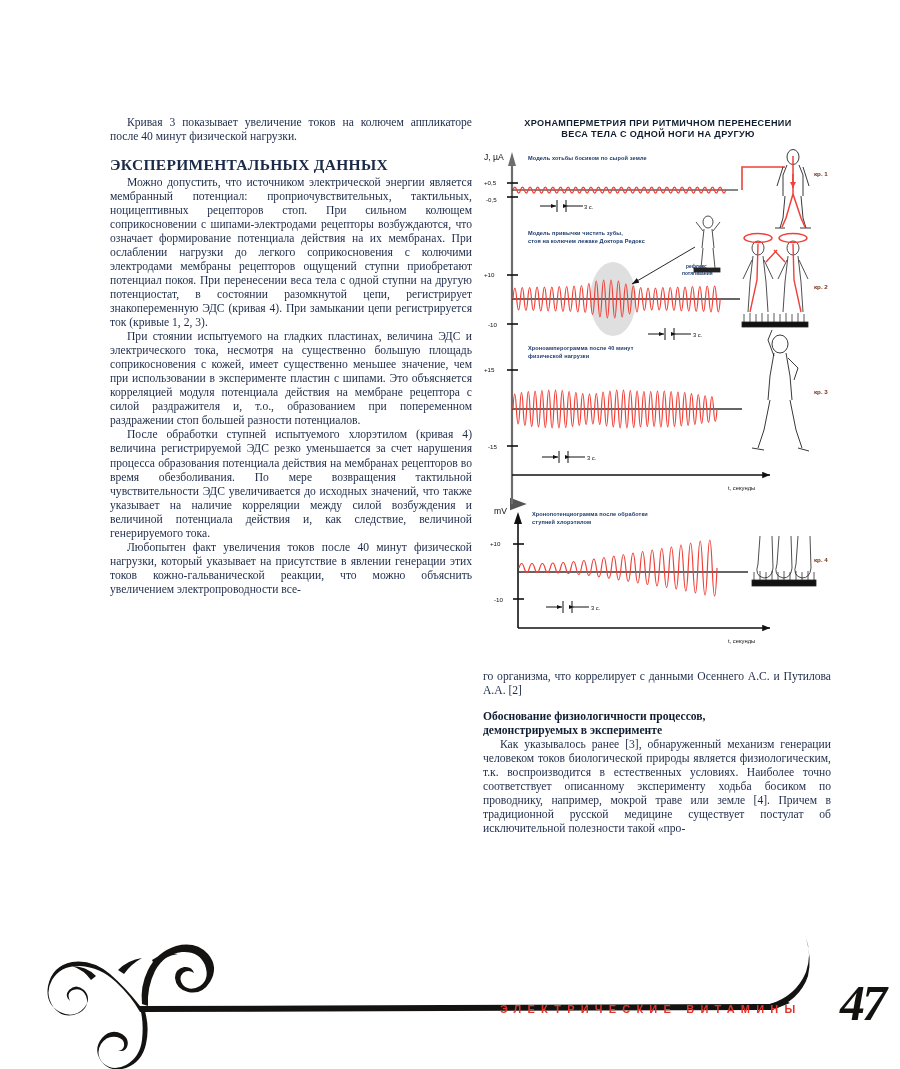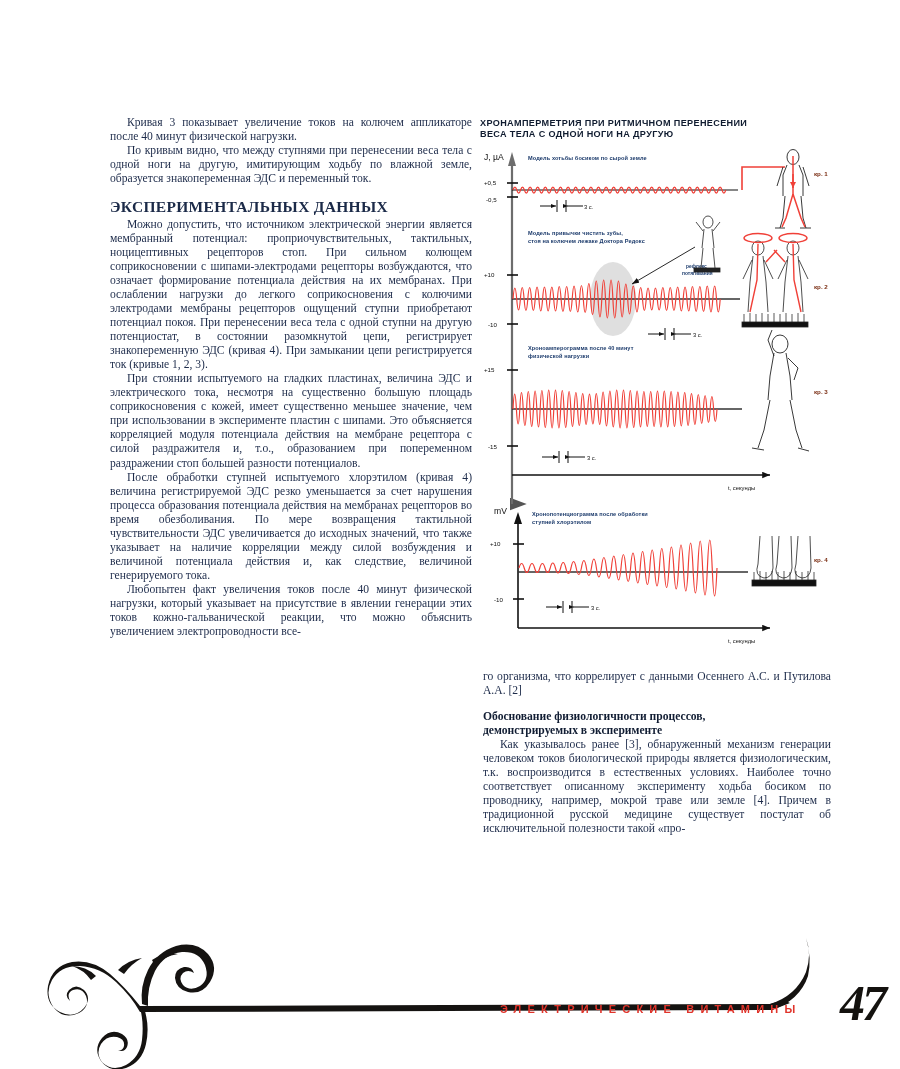--- a/index.html
+++ b/index.html
@@ -16,21 +16,21 @@
             letter-spacing:.3px;}
   .sec-head span{display:block;}
 
   
   #right-col{position:absolute;left:483px;top:670px;width:348px;}
   .sub-head{font-size:11.6px;line-height:14px;font-weight:bold;
             color:#111d33;margin:12px 0 0 0;text-indent:0;}
 
   
   #figure{position:absolute;left:480px;top:118px;width:356px;height:540px;}
-  #fig-title{position:absolute;left:0;top:0;width:356px;text-align:left;
+  #fig-title{position:absolute;left:0;top:0;width:356px;text-align:center;
              font-family:"Liberation Sans", sans-serif;font-weight:bold;
              font-size:9.1px;line-height:11.4px;letter-spacing:.35px;
              color:#101c30;}
   #fig-svg{position:absolute;left:0;top:26px;}
 
   .plot-label{font-family:"Liberation Sans", sans-serif;font-size:5.6px;
               font-weight:bold;fill:#1b3a6b;letter-spacing:.1px;}
   .axis-num{font-family:"Liberation Sans", sans-serif;font-size:6.2px;
             fill:#101010;}
   .axis-name{font-family:"Liberation Sans", sans-serif;font-size:8.6px;
@@ -50,21 +50,20 @@
   #page-num{position:absolute;left:840px;top:974px;
             font-family:"Liberation Serif", serif;font-size:50px;
             font-weight:bold;color:#14120f;font-style:italic;
             letter-spacing:-3px;}
 </style>
 </head>
 <body>
 
 <div id="left-col">
   <p class="para">Кривая 3 показывает увеличение токов на колючем аппликаторе после 40 минут физической нагрузки.</p>
-  <p class="para">По кривым видно, что между ступнями при перенесении веса тела с одной ноги на другую, имитирующим ходьбу по влажной земле, образуется знакопеременная ЭДС и переменный ток.</p>
 
   <h2 class="sec-head">
     <span>ЭКСПЕРИМЕНТАЛЬНЫХ ДАННЫХ</span>
   </h2>
 
   <p class="para">Можно допустить, что источником электрической энергии является мембранный потенциал: проприочувствительных, тактильных, ноцицептивных рецепторов стоп. При сильном колющем соприкосновении с шипами-электродами рецепторы возбуждаются, что означает формирование потенциала действия на их мембранах. При ослаблении нагрузки до легкого соприкосновения с колючими электродами мембраны рецепторов ощущений ступни приобретают потенциал покоя. При перенесении веса тела с одной ступни на другую потенциостат, в состоянии разомкнутой цепи, регистрирует знакопеременную ЭДС (кривая 4). При замыкании цепи регистрируется ток (кривые 1, 2, 3).</p>
   <p class="para">При стоянии испытуемого на гладких пластинах, величина ЭДС и электрического тока, несмотря на существенно большую площадь соприкосновения с кожей, имеет существенно меньшее значение, чем при использовании в эксперименте пластин с шипами. Это объясняется корреляцией модуля потенциала действия на мембране рецептора с силой раздражителя и, т.о., образованием при попеременном раздражении стоп большей разности потенциалов.</p>
   <p class="para">После обработки ступней испытуемого хлорэтилом (кривая 4) величина регистрируемой ЭДС резко уменьшается за счет нарушения процесса образования потенциала действия на мембранах рецепторов во время обезболивания. По мере возвращения тактильной чувствительности ЭДС увеличивается до исходных значений, что также указывает на наличие корреляции между силой возбуждения и величиной потенциала действия и, как следствие, величиной генерируемого тока.</p>
   <p class="para">Любопытен факт увеличения токов после 40 минут физической нагрузки, который указывает на присутствие в явлении генерации этих токов кожно-гальванической реакции, что можно объяснить увеличением электропроводности все-</p>
 </div>

